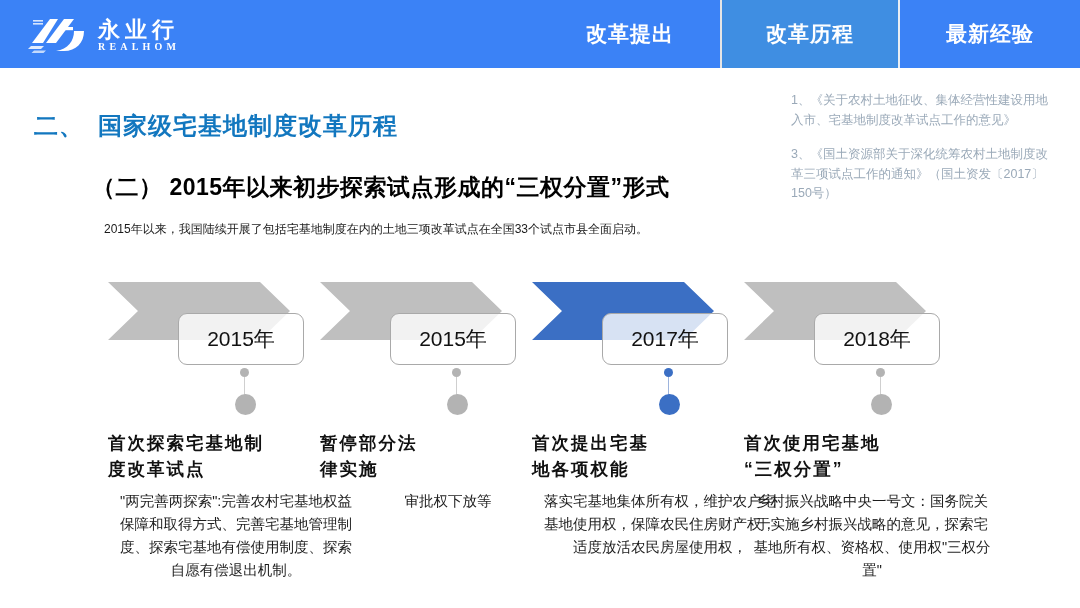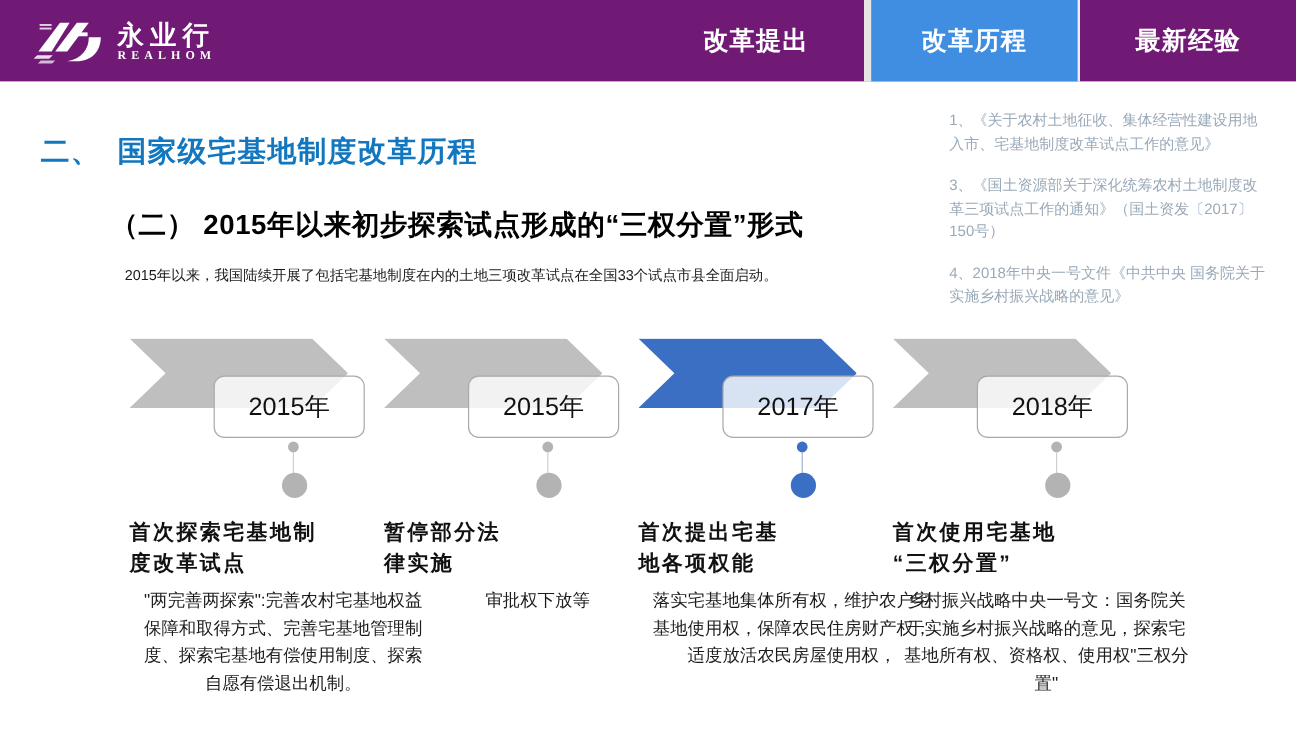--- a/index.html
+++ b/index.html
@@ -14,21 +14,21 @@
     overflow: hidden;
     position: relative;
   }
 
   
   .topbar {
     position: absolute;
     left: 0; top: 0;
     width: 1080px;
     height: 68px;
-    background: #701a75;
+    background: #3b82f6;
     display: flex;
     align-items: stretch;
   }
   .topbar-underline {
     position: absolute;
     left: 0; top: 68px;
     width: 1080px;
     height: 3px;
     background: #ffffff;
   }
@@ -80,21 +80,21 @@
     align-items: center;
     justify-content: center;
     color: #ffffff;
     font-size: 21px;
     font-weight: bold;
     letter-spacing: 1px;
     box-sizing: border-box;
   }
   .nav-tab.active {
     background: #3f8ee2;
-    border-left: 6px solid #e5e5e5;
+    border-left: 2px solid #e5e5e5;
     border-right: 2px solid #e8eef3;
     text-align: right;
   }
 
   
   .h-section {
     position: absolute;
     left: 34px; top: 110px;
     color: #1277bf;
     font-size: 24px;
@@ -264,21 +264,20 @@
   <span class="num">二、</span><span>国家级宅基地制度改革历程</span>
 </div>
 
 <div class="h-sub">（二） 2015年以来初步探索试点形成的“三权分置”形式</div>
 
 <div class="intro">2015年以来，我国陆续开展了包括宅基地制度在内的土地三项改革试点在全国33个试点市县全面启动。</div>
 
 <div class="refs">
   <p>1、《关于农村土地征收、集体经营性建设用地入市、宅基地制度改革试点工作的意见》</p>
   <p>3、《国土资源部关于深化统筹农村土地制度改革三项试点工作的通知》（国土资发〔2017〕150号）</p>
-  <p>4、2018年中央一号文件《中共中央 国务院关于实施乡村振兴战略的意见》</p>
 </div>
 
 <div class="timeline">
 
   <div class="step" style="left:108px;">
     <div class="chev"></div>
     <div class="yearbox">2015年</div>
     <div class="connector">
       <div class="dot-small"></div>
       <div class="dot-line"></div>

